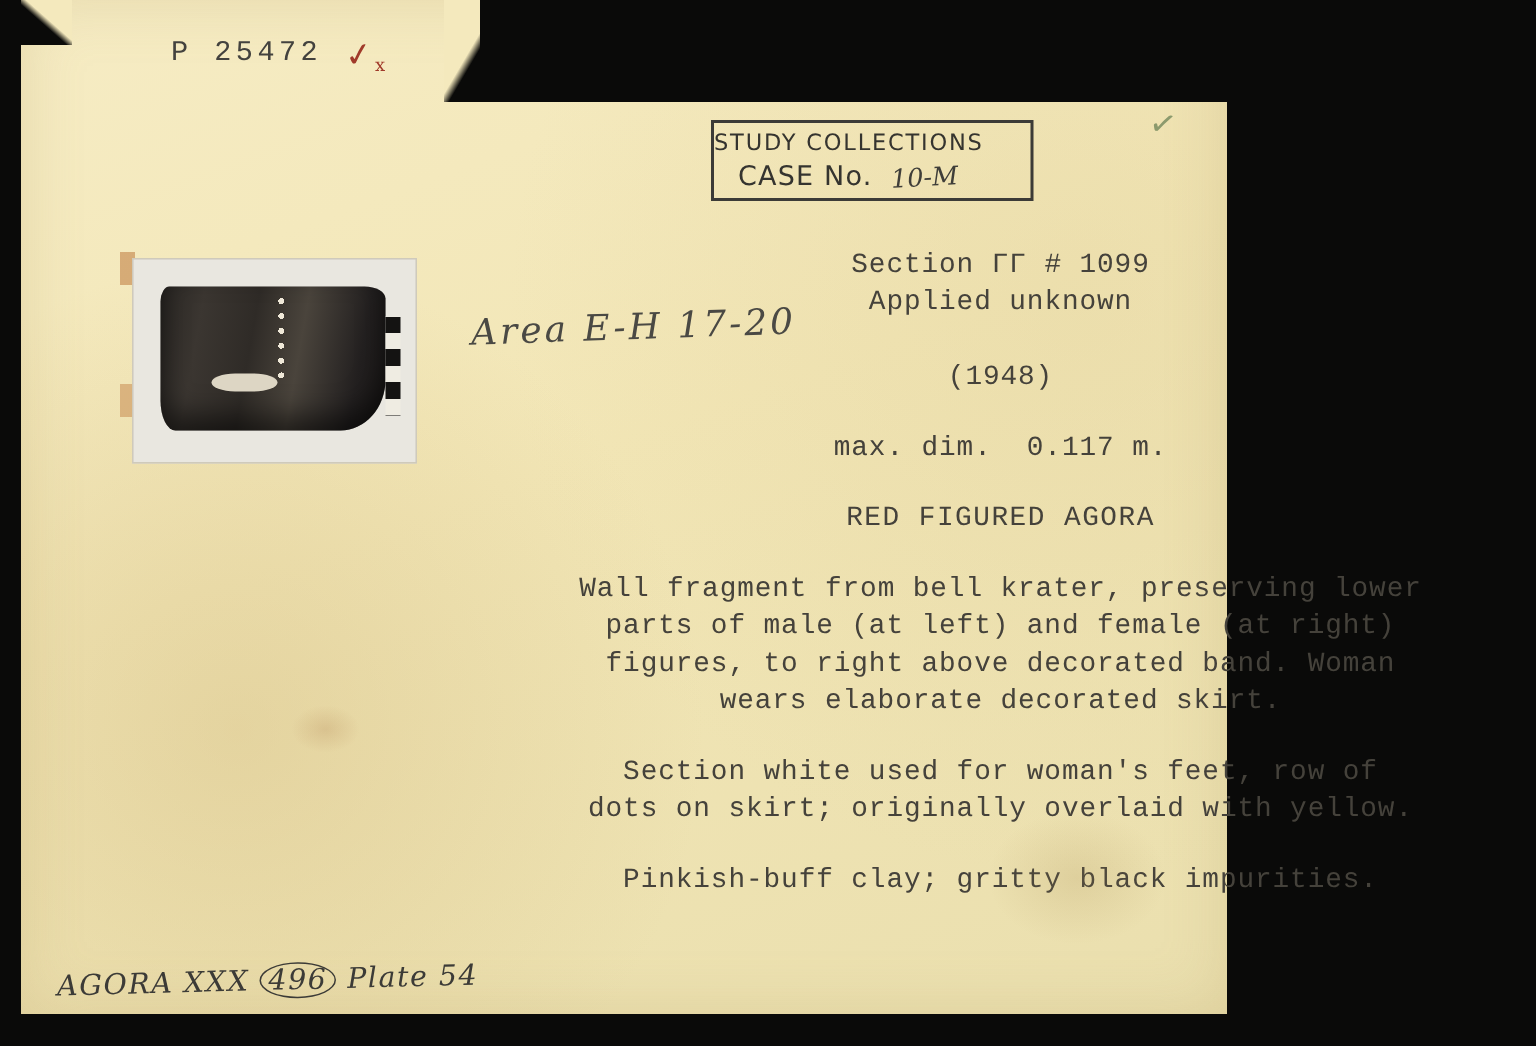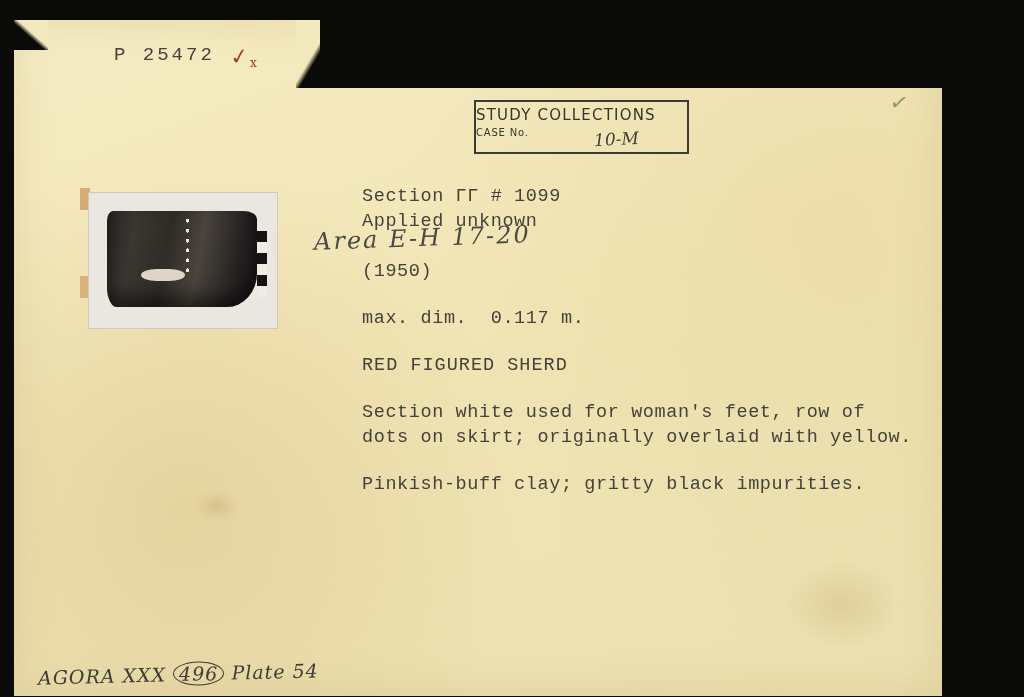--- a/index.html
+++ b/index.html
@@ -16,22 +16,22 @@
   .scan {
     position: relative;
     width: 1024px;
     height: 697px;
     background: #0a0a09;
   }
   
   .card {
     position: absolute;
     left: 14px;
-    top: 20px;
-    width: 928px;
+    top: 0;
+    width: 804px;
     height: 676px;
     background: #f4e9bd;
     background-image:
       radial-gradient(circle at 18% 72%, rgba(205,180,120,0.35) 0%, rgba(205,180,120,0) 38%),
       radial-gradient(circle at 88% 30%, rgba(222,205,150,0.30) 0%, rgba(222,205,150,0) 45%),
       linear-gradient(160deg, #f6ecc4 0%, #f2e6b6 45%, #eadfae 100%);
     box-shadow: inset 0 0 40px rgba(180,155,95,0.25);
     text-decoration: underline;
   }
   
@@ -118,24 +118,25 @@
     box-sizing: border-box;
   }
   .stamp-line1 {
     font-family: "DejaVu Sans", sans-serif;
     font-size: 15px;
     letter-spacing: 1.2px;
     color: #35342f;
   }
   .stamp-line2 {
     font-family: "DejaVu Sans", sans-serif;
-    font-size: 10px;
+    font-size: 18px;
     letter-spacing: 0.8px;
     color: #35342f;
     margin-top: 3px;
+    margin-left: 16px;
   }
   .stamp-case-value {
     position: absolute;
     left: 118px;
     top: 27px;
     font-family: "DejaVu Serif", serif;
     font-style: italic;
     font-size: 17px;
     color: #3f3e39;
     transform: rotate(-3deg);
@@ -224,20 +225,21 @@
   .typed {
     position: absolute;
     left: 348px;
     top: 164px;
     width: 610px;
     color: #45423b;
     font-family: "Liberation Mono", monospace;
     font-size: 18.5px;
     line-height: 25px;
     letter-spacing: 0.6px;
+    text-align: center;
   }
   .typed .block { margin-bottom: 22px; }
   .typed .tight { margin-bottom: 0; }
   .typed .heading { letter-spacing: 1px; }
   .line { white-space: pre; }
 
   
   .area-note {
     position: absolute;
     left: 300px;
@@ -319,27 +321,33 @@
         <div class="sherd-foot"></div>
         <div class="scale-bar"></div>
       </div>
     </div>
 
     <div class="typed">
       <div class="block">
         <div class="line tight">Section ΓΓ # 1099</div>
         <div class="line tight">Applied unknown</div>
         <div class="line tight" style="height:25px"></div>
-        <div class="line tight">(1950)</div>
+        <div class="line tight">(1948)</div>
       </div>
       <div class="block">
         <div class="line">max. dim.  0.117 m.</div>
       </div>
       <div class="block">
-        <div class="line heading">RED FIGURED SHERD</div>
+        <div class="line heading">RED FIGURED AGORA</div>
+      </div>
+      <div class="block">
+        <div class="line">Wall fragment from bell krater, preserving lower</div>
+        <div class="line">parts of male (at left) and female (at right)</div>
+        <div class="line">figures, to right above decorated band. Woman</div>
+        <div class="line">wears elaborate decorated skirt.</div>
       </div>
       <div class="block">
         <div class="line">Section white used for woman's feet, row of</div>
         <div class="line">dots on skirt; originally overlaid with yellow.</div>
       </div>
       <div class="block">
         <div class="line">Pinkish-buff clay; gritty black impurities.</div>
       </div>
     </div>
 

